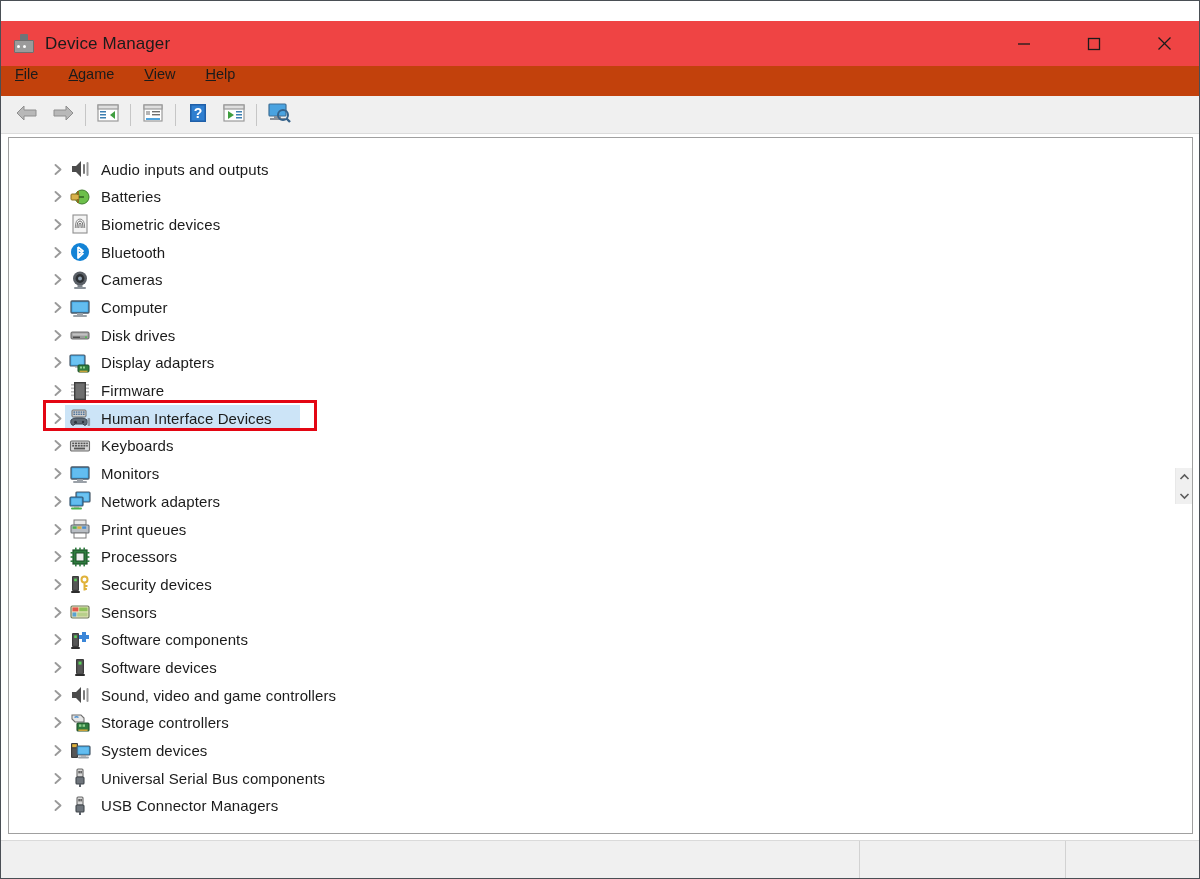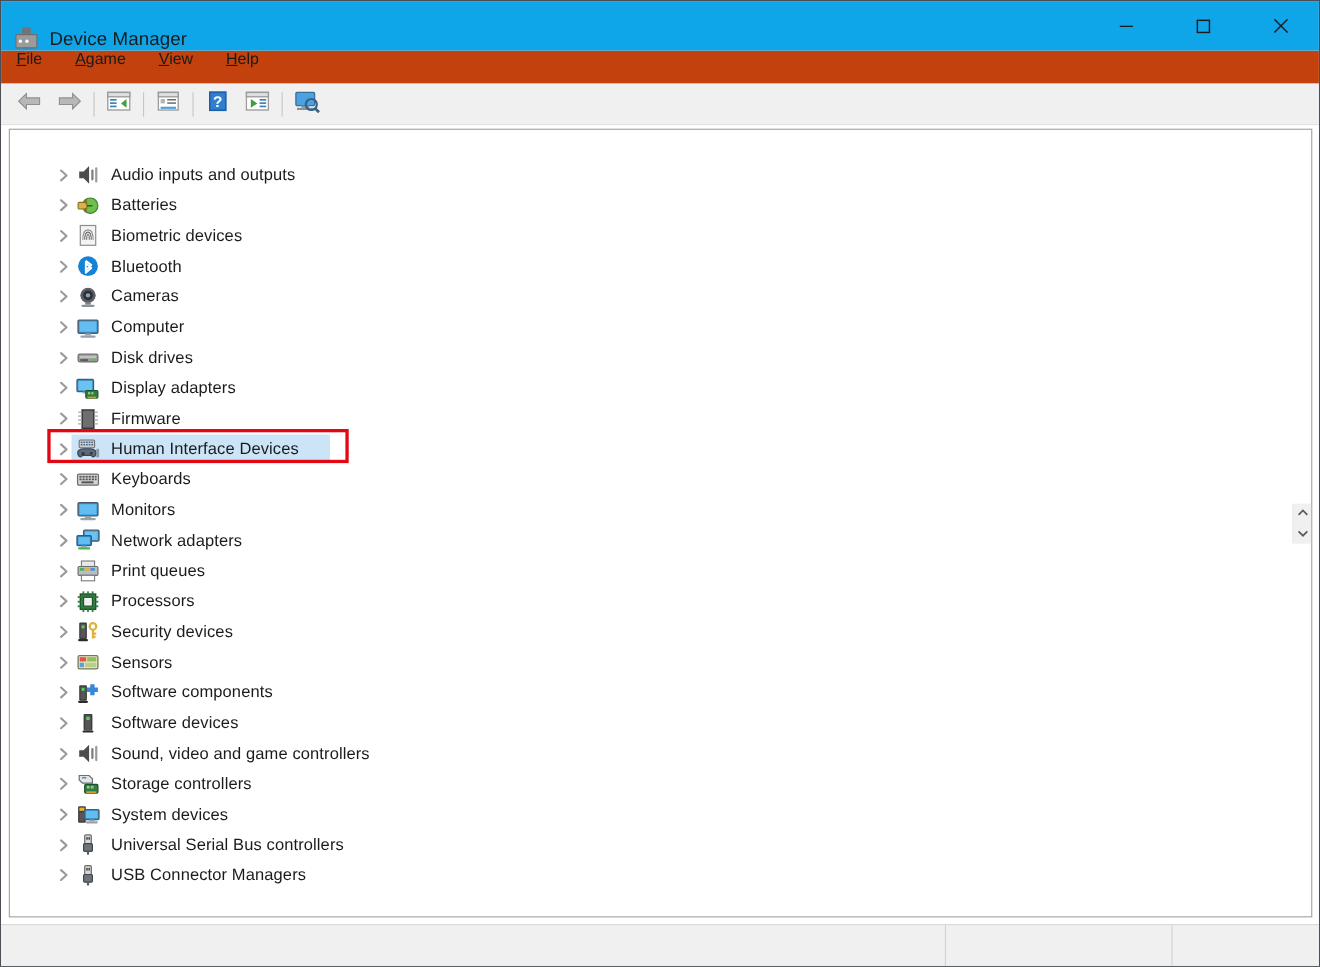--- a/index.html
+++ b/index.html
@@ -16,25 +16,26 @@
     width: 1200px; height: 879px;
     background: #ffffff;
     border: 1px solid #4a4f55;
     display: flex;
     flex-direction: column;
   }
 
   
   .titlebar {
     height: 45px;
-    background: #0ea5e9;
-    display: flex;
-    align-items: flex-end;
+    background: #ef4444;
+    display: flex;
+    align-items: center;
     flex: 0 0 auto;
     position: relative;
+    margin-top: 20px;
   }
   .title-icon {
     width: 22px; height: 22px;
     margin-left: 12px; margin-right: 10px;
     position: relative;
     flex: 0 0 auto;
   }
   .ti-body {
     position: absolute; left: 1px; top: 7px;
     width: 20px; height: 13px;
@@ -736,21 +737,21 @@
                   <polyline points="2.5,2 7.5,6.5 2.5,11" fill="none" stroke="#9a9a9a" stroke-width="1.9" stroke-linecap="round" stroke-linejoin="round"></polyline>
                 </svg>
               </span>
               <span class="icon-box"><svg width="22" height="22" viewBox="0 0 22 22">
                   <rect x="8" y="2" width="6" height="8" rx="1" fill="#d8d8d8" stroke="#6b6b6b" stroke-width="1.1"></rect>
                   <rect x="9.4" y="4" width="1.4" height="2.4" fill="#4a4a4a"></rect>
                   <rect x="11.4" y="4" width="1.4" height="2.4" fill="#4a4a4a"></rect>
                   <rect x="7" y="10" width="8" height="7" rx="1" fill="#6e747b" stroke="#3f454b" stroke-width="1.1"></rect>
                   <rect x="10" y="17" width="2" height="3" fill="#5a6068"></rect>
                 </svg></span>
-              <span class="row-label">Universal Serial Bus controllers</span>
+              <span class="row-label">Universal Serial Bus components</span>
             </div>
             <div class="row">
               <span class="chev">
                 <svg width="10" height="13" viewBox="0 0 10 13">
                   <polyline points="2.5,2 7.5,6.5 2.5,11" fill="none" stroke="#9a9a9a" stroke-width="1.9" stroke-linecap="round" stroke-linejoin="round"></polyline>
                 </svg>
               </span>
               <span class="icon-box"><svg width="22" height="22" viewBox="0 0 22 22">
                   <rect x="8" y="2" width="6" height="8" rx="1" fill="#d8d8d8" stroke="#6b6b6b" stroke-width="1.1"></rect>
                   <rect x="9.4" y="4" width="1.4" height="2.4" fill="#4a4a4a"></rect>

